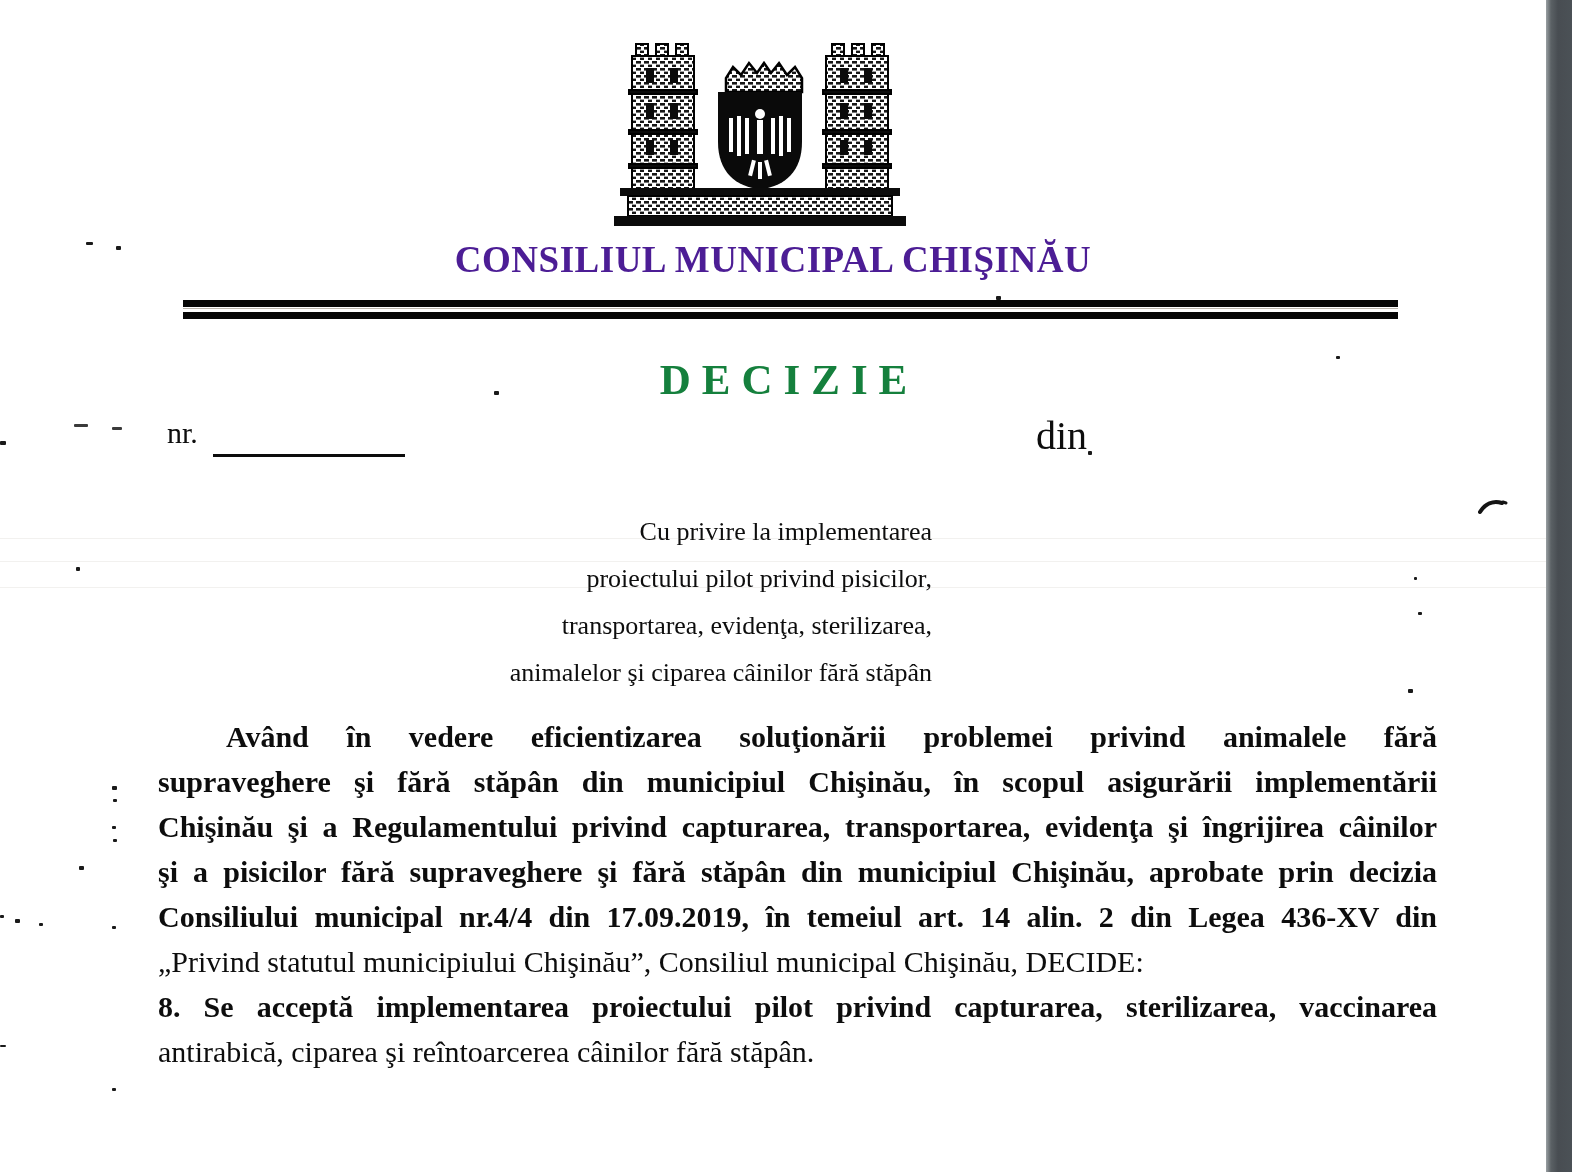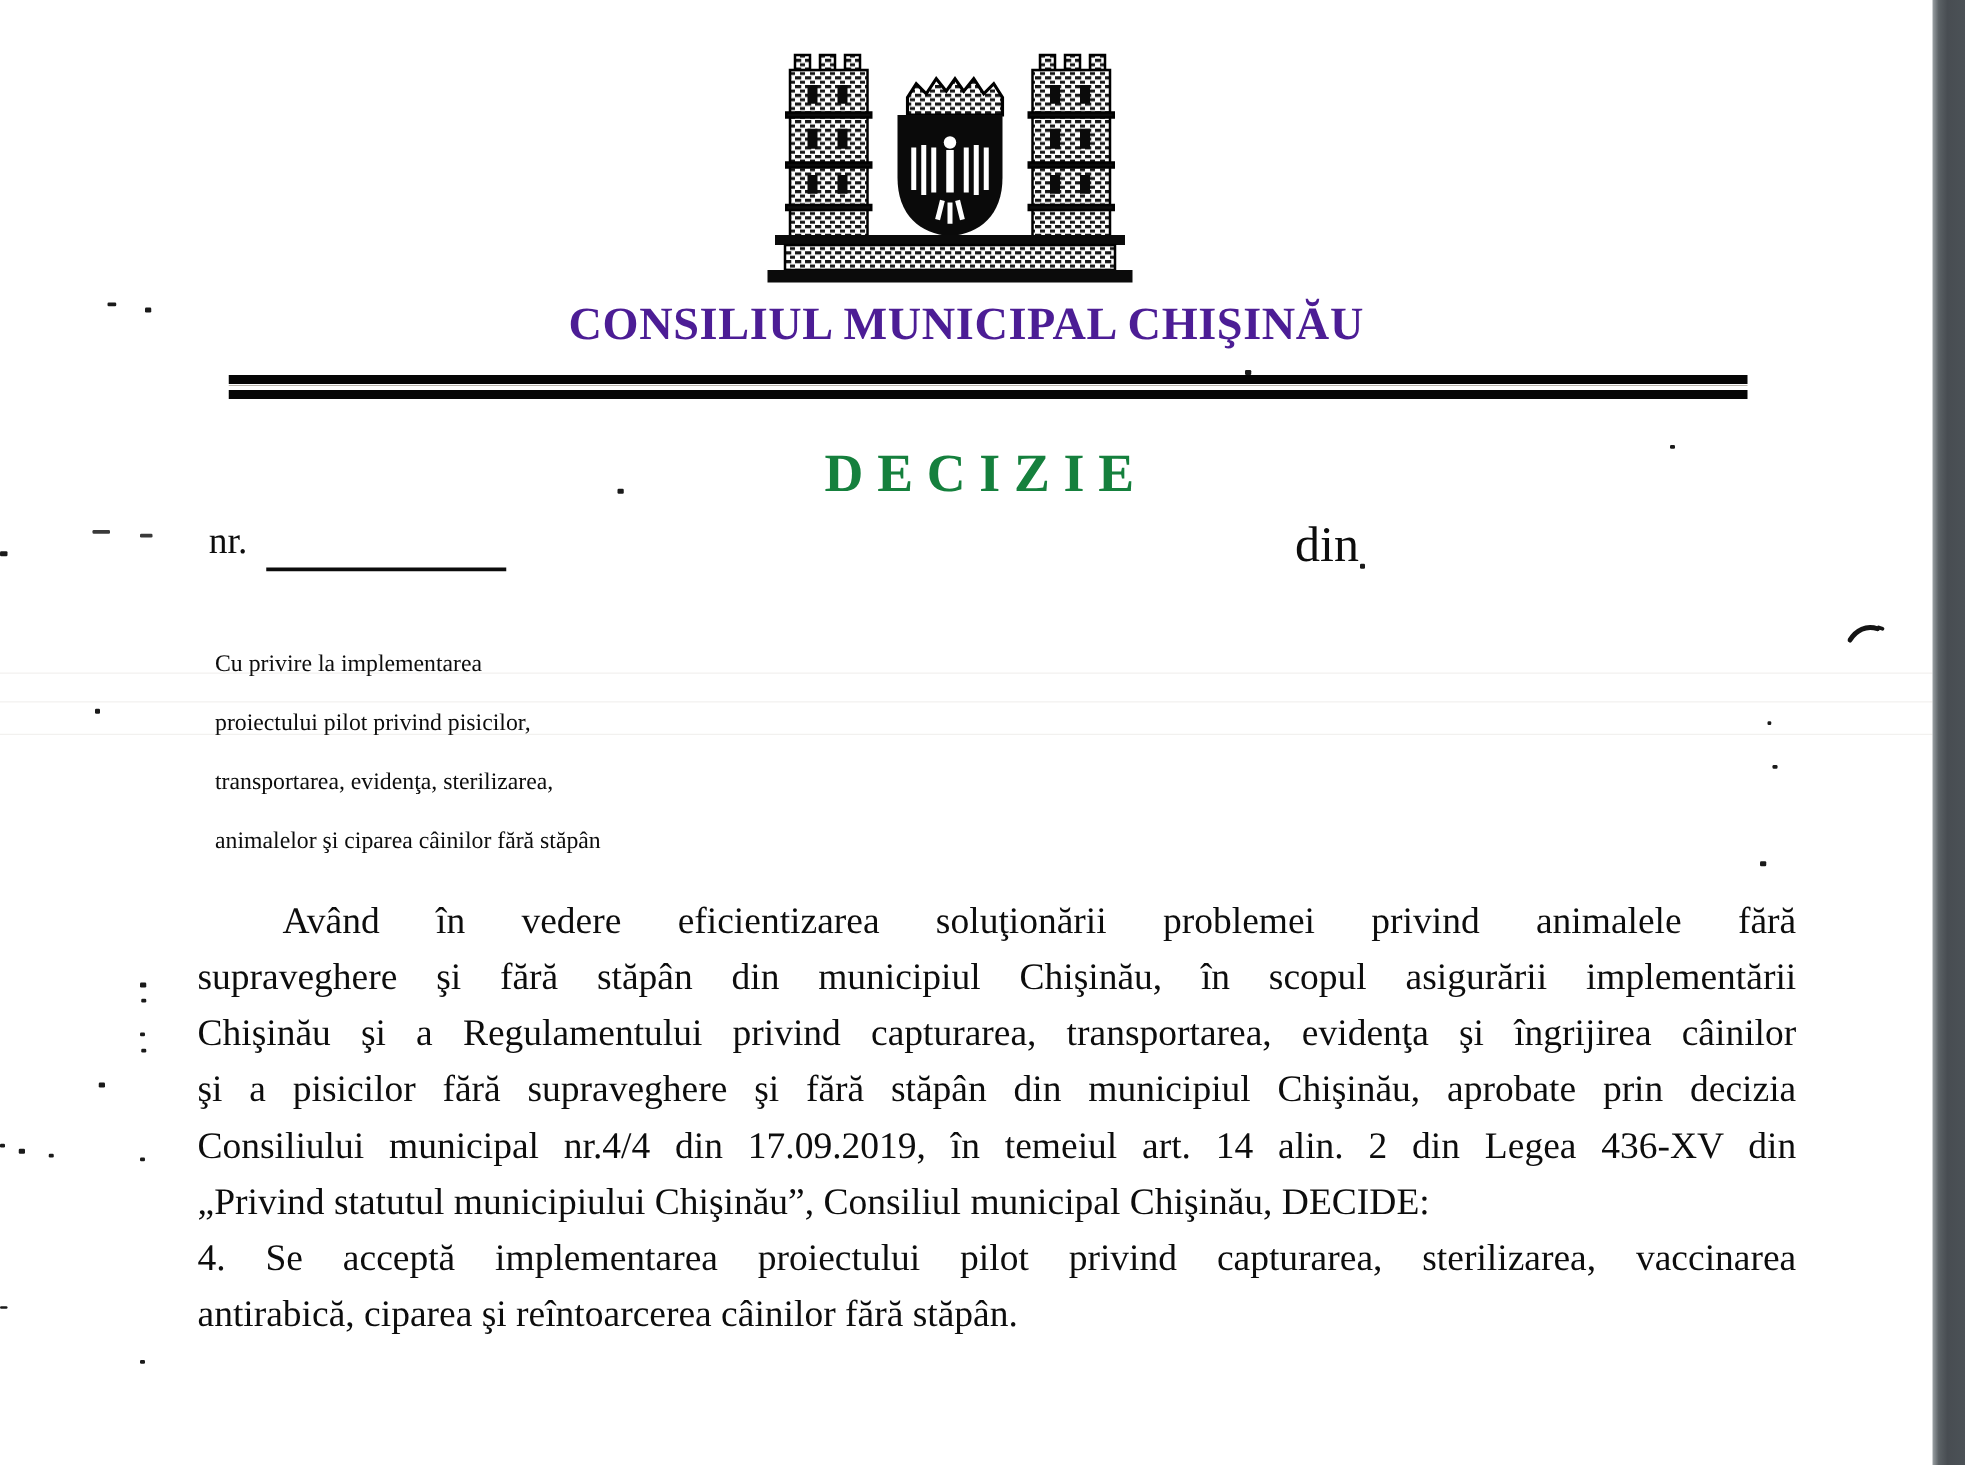--- a/index.html
+++ b/index.html
@@ -32,26 +32,26 @@
     color:#15803d;
   }
 
   
   #nr-label{ position:absolute; left:167px; top:416px; font-size:30px; }
   #nr-line{ position:absolute; left:213px; top:454px; width:192px; height:3px; background:#0c0c0c; }
   #din-label{ position:absolute; left:1036px; top:412px; font-size:40px; }
 
   
   #subject{ position:absolute; left:172px; top:508px; width:760px; }
-  .sline{ font-size:19px; line-height:47px; white-space:nowrap; }
+  .sline{ font-size:26px; line-height:47px; white-space:nowrap;text-align:right; }
 
   
   #body-par{ position:absolute; left:158px; top:714px; width:1279px; }
   .bline{ font-size:30px; line-height:45px; height:45px; white-space:nowrap; overflow:visible; }
-  .bline.just{ text-align:justify; text-align-last:justify; }
+  .bline.just{ text-align:justify; text-align-last:justify;font-weight:bold; }
   .bline.indent{ text-indent:68px; }
 
   
   #scan-border-right{
     position:absolute; right:0; top:0; width:26px; height:1172px;
     background:linear-gradient(to right,#9aa0a3 0px,#5b6165 5px,#484d52 12px,#4b5156 100%);
   }
   .sp{ position:absolute; background:#1a1a1a; border-radius:1px; }
   .sp.faint{ background:#3a3a3a; }
   .scanline{ position:absolute; left:0; width:1546px; height:1px; background:rgba(150,140,125,0.12); }
@@ -147,21 +147,21 @@
         <div class="sline">animalelor şi ciparea câinilor fără stăpân</div>
       </div>
 
     <div id="body-par">
         <div class="bline just indent">Având în vedere eficientizarea soluţionării problemei privind animalele fără</div>
         <div class="bline just">supraveghere şi fără stăpân din municipiul Chişinău, în scopul asigurării implementării</div>
         <div class="bline just">Chişinău şi a Regulamentului privind capturarea, transportarea, evidenţa şi îngrijirea câinilor</div>
         <div class="bline just">şi a pisicilor fără supraveghere şi fără stăpân din municipiul Chişinău, aprobate prin decizia</div>
         <div class="bline just">Consiliului municipal nr.4/4 din 17.09.2019, în temeiul art. 14 alin. 2 din Legea 436-XV din</div>
         <div class="bline">„Privind statutul municipiului Chişinău”, Consiliul municipal Chişinău, DECIDE:</div>
-        <div class="bline just">4. Se acceptă implementarea proiectului pilot privind capturarea, sterilizarea, vaccinarea</div>
+        <div class="bline just">8. Se acceptă implementarea proiectului pilot privind capturarea, sterilizarea, vaccinarea</div>
         <div class="bline">antirabică, ciparea şi reîntoarcerea câinilor fără stăpân.</div>
       </div>
 
     <div class="scanline" style="top:538px"></div>
     <div class="scanline" style="top:561px"></div>
     <div class="scanline" style="top:587px"></div>
 
     <div class="sp" style="left:86px;top:242px;width:7px;height:3px"></div>
     <div class="sp" style="left:116px;top:246px;width:5px;height:4px"></div>
     <div class="sp" style="left:494px;top:391px;width:5px;height:4px"></div>

